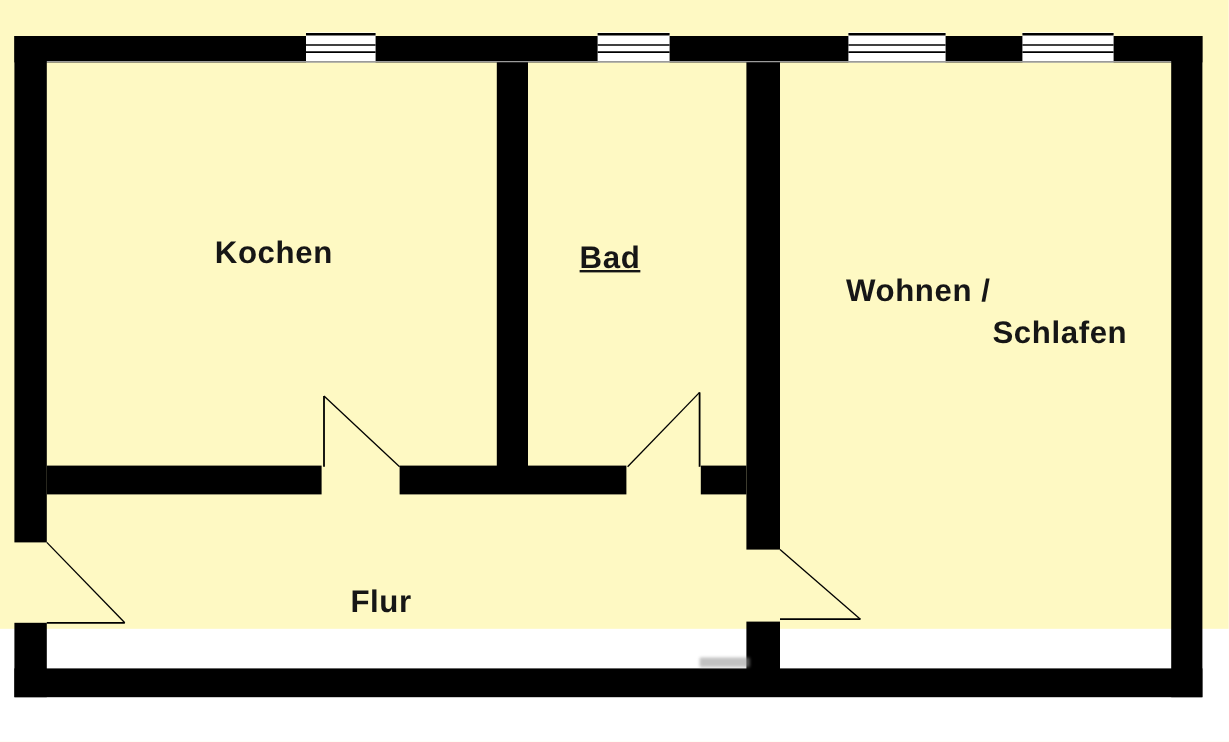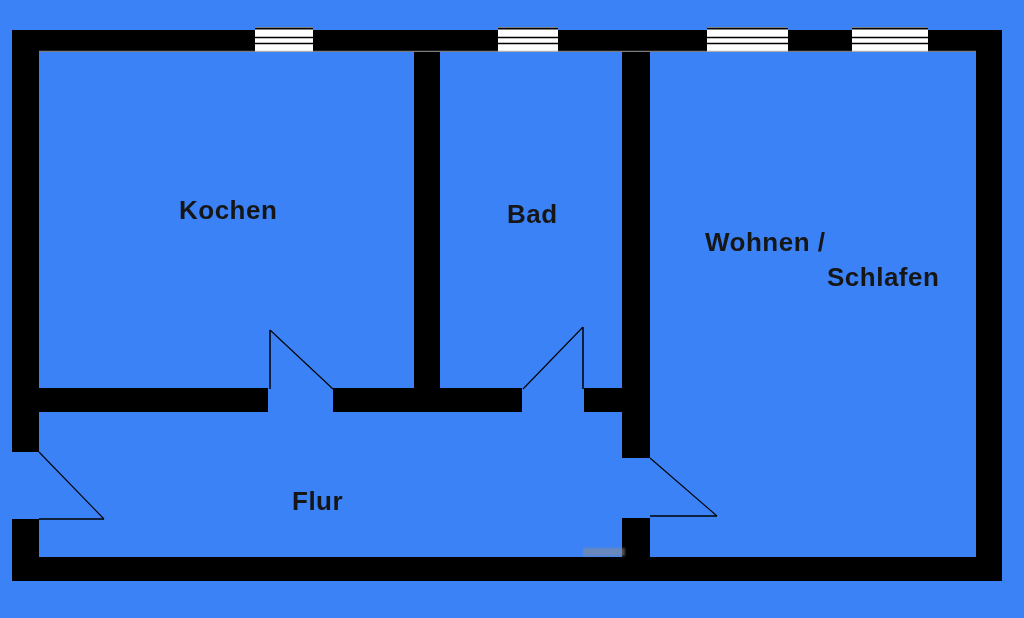--- a/index.html
+++ b/index.html
@@ -7,39 +7,39 @@
     padding: 0;
     background: #ffffff;
     width: 1024px;
     height: 618px;
     overflow: hidden;
     font-family: "Liberation Sans", "DejaVu Sans", sans-serif;
   }
   .plan {
     position: relative;
     width: 1024px;
-    height: 618px;
-    background: #3b82f6;
+    height: 524px;
+    background: #fef9c3;
   }
   .plan svg {
     position: absolute;
     left: 0;
     top: 0;
   }
   .room-label {
     position: absolute;
     font-weight: 700;
     font-size: 26px;
     line-height: 1.1;
     color: #161616;
     white-space: nowrap;
     letter-spacing: 0.5px;
   }
   .label-kitchen   { left: 179px; top: 196px; }
-  .label-bathroom  { left: 507px; top: 200px; }
+  .label-bathroom  { left: 483px; top: 200px; text-decoration: underline; }
   .label-living-1  { left: 705px; top: 228px; }
   .label-living-2  { left: 827px; top: 263px; }
   .label-hallway   { left: 292px; top: 487px; }
   .watermark {
     position: absolute;
     left: 583px;
     top: 548px;
     width: 42px;
     height: 8px;
     background: #8f8f8f;

